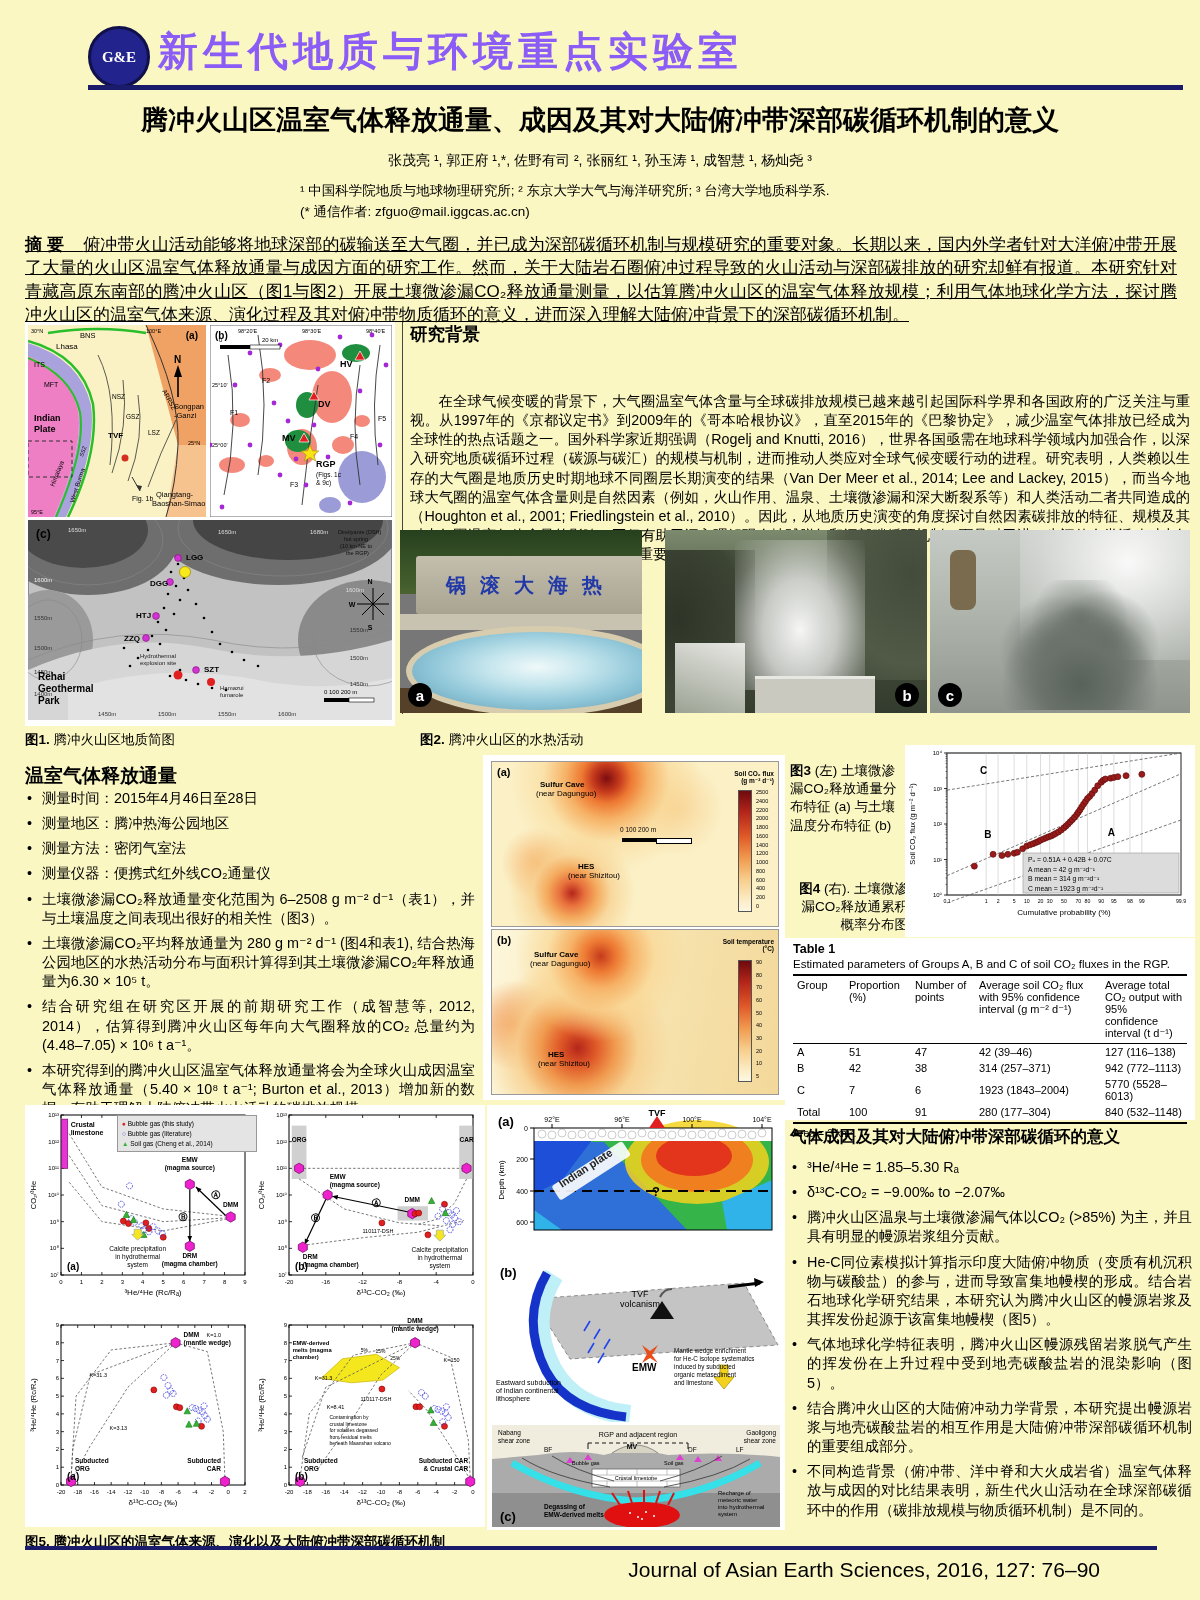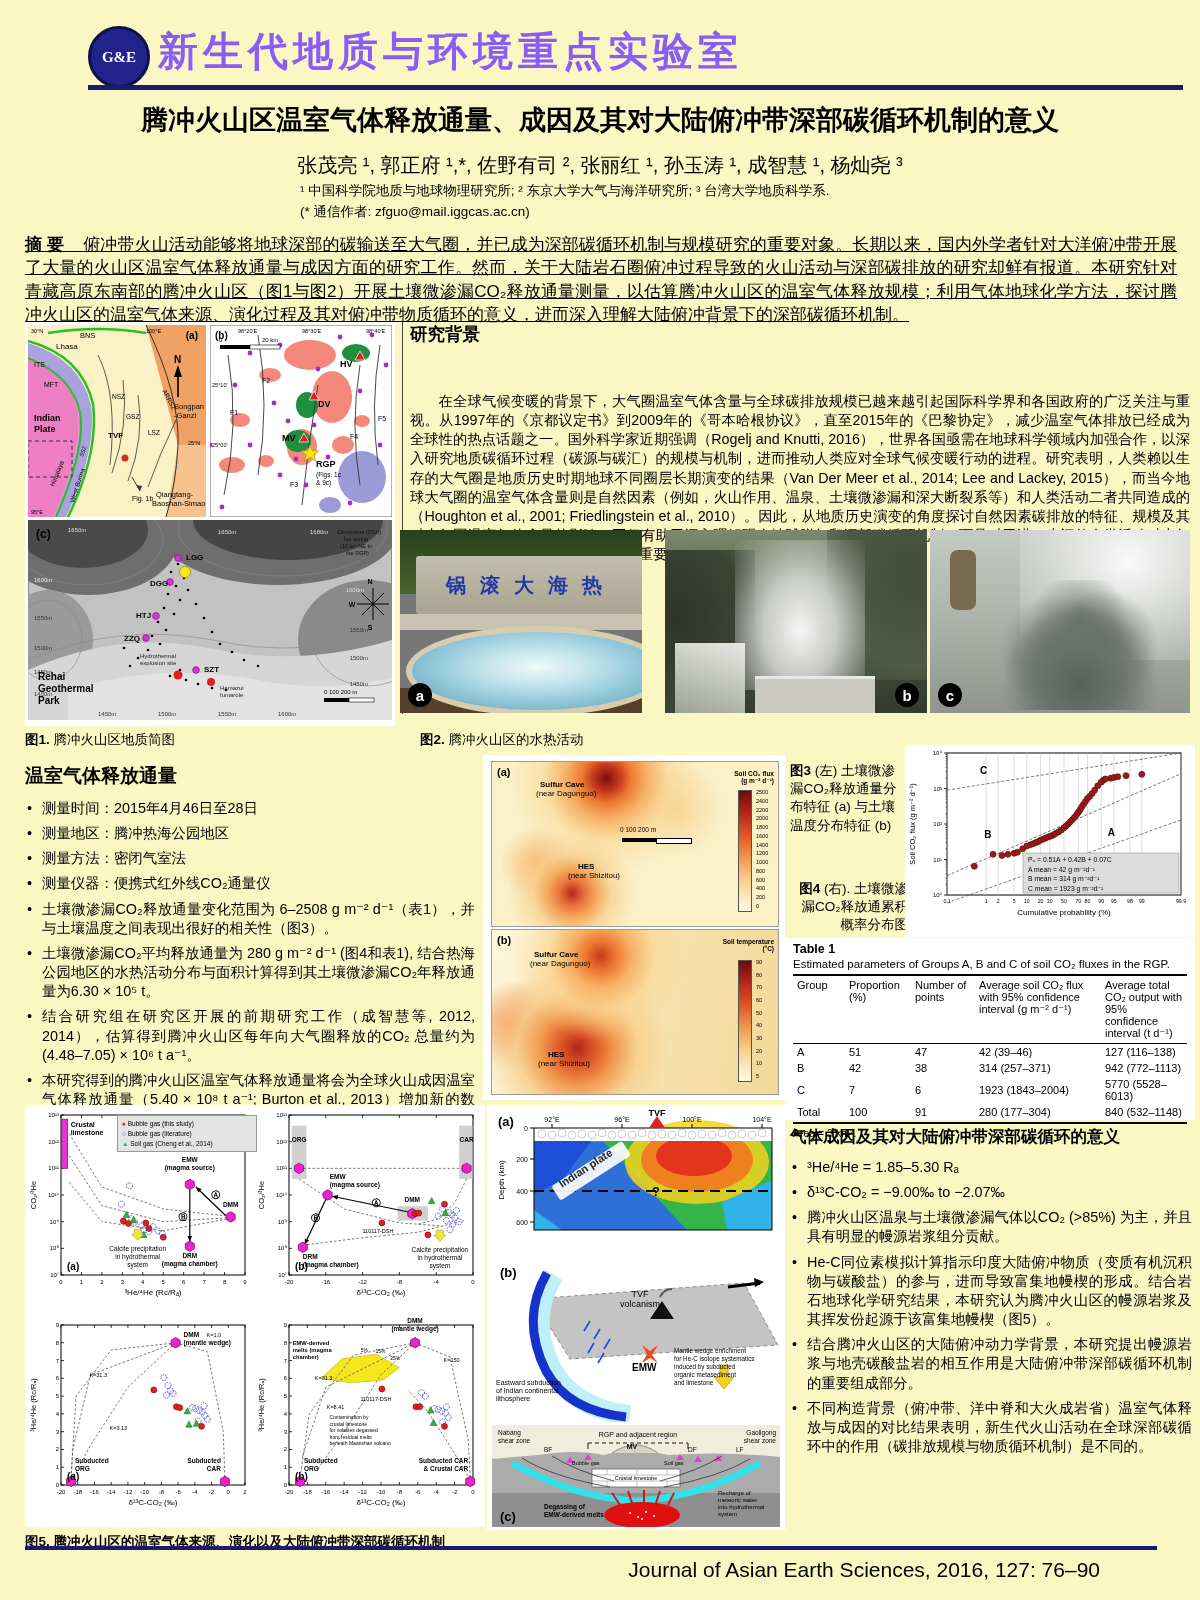--- a/index.html
+++ b/index.html
@@ -11,21 +11,21 @@
   .cap{font-size:13.5px;}
   .cap b{font-weight:bold;}
   
   .logo{width:56px;height:56px;border-radius:50%;background:#23238E;border:3px solid #10104A;
     color:#fff;display:flex;align-items:center;justify-content:center;font-weight:bold;font-size:15px;
     font-family:"Liberation Serif",serif;}
   .labname{font-size:40px;font-weight:bold;color:#8b5cf6;letter-spacing:5px;
     font-family:"Liberation Serif","DejaVu Serif",serif;}
   .rule{background:#1B1B6B;}
   .ptitle{font-size:27px;font-weight:bold;text-align:center;width:100%;}
-  .authors{font-size:20px;text-align:center;width:100%;}
+  .authors{font-size:14px;text-align:center;width:100%;}
   .affil{font-size:13.5px;}
   .abstract{font-size:17px;line-height:1.38;text-decoration:underline;}
   .h2{font-size:17.5px;font-weight:bold;}
   .para{font-size:14.3px;line-height:1.34;margin-top:48px;}
   
   .blist{font-size:14.4px;line-height:1.33;}
   .b{position:relative;padding-left:17px;margin-bottom:6px;text-align:justify;}
   .b::before{content:"•";position:absolute;left:2px;top:0;}
   
   .photo{position:absolute;top:530px;height:183px;overflow:hidden;background:#777;}
@@ -341,21 +341,21 @@
       radial-gradient(circle at 50% 30%, #777F77 0%, transparent 40%);"></div>
     <div class="plabel" style="left:8px;bottom:6px;">
         <span>c</span>
       </div>
   </div>
   <div class="abs cap" style="left:420px;top:731px;">
     <b>图2.</b><span> 腾冲火山区的水热活动</span>
   </div>
 
   <div class="abs" style="left:25px;top:763px;width:450px;">
-    <div class="h2" style="font-size:19px;margin-bottom:10px;">温室气体释放通量</div>
+    <div class="h2" style="font-size:19px;">温室气体释放通量</div>
     <div class="blist">
       <div class="b">测量时间：2015年4月46日至28日</div>
       <div class="b">测量地区：腾冲热海公园地区</div>
       <div class="b">测量方法：密闭气室法</div>
       <div class="b">测量仪器：便携式红外线CO₂通量仪</div>
       <div class="b">土壤微渗漏CO₂释放通量变化范围为 6–2508 g m⁻² d⁻¹（表1），并与土壤温度之间表现出很好的相关性（图3）。</div>
       <div class="b">土壤微渗漏CO₂平均释放通量为 280 g m⁻² d⁻¹ (图4和表1), 结合热海公园地区的水热活动分布与面积计算得到其土壤微渗漏CO₂年释放通量为6.30 × 10⁵ t。</div>
       <div class="b">结合研究组在研究区开展的前期研究工作（成智慧等, 2012, 2014），估算得到腾冲火山区每年向大气圈释放的CO₂ 总量约为 (4.48–7.05) × 10⁶ t a⁻¹。</div>
       <div class="b">本研究得到的腾冲火山区温室气体释放通量将会为全球火山成因温室气体释放通量（5.40 × 10⁸ t a⁻¹; Burton et al., 2013）增加新的数据，有助于理解大陆俯冲带火山活动的碳排放规模。</div>
     </div>
@@ -1179,20 +1179,21 @@
       </svg>
   </div>
 
   <div class="abs" style="left:790px;top:1126px;width:402px;">
     <div class="h2" style="font-size:16.5px;margin-bottom:10px;">气体成因及其对大陆俯冲带深部碳循环的意义</div>
     <div class="blist">
       <div class="b">³He/⁴He = 1.85–5.30 Rₐ</div>
       <div class="b">δ¹³C-CO₂ = −9.00‰ to −2.07‰</div>
       <div class="b">腾冲火山区温泉与土壤微渗漏气体以CO₂ (&gt;85%) 为主，并且具有明显的幔源岩浆组分贡献。</div>
       <div class="b">He-C同位素模拟计算指示印度大陆俯冲物质（变质有机沉积物与碳酸盐）的参与，进而导致富集地幔楔的形成。结合岩石地球化学研究结果，本研究认为腾冲火山区的幔源岩浆及其挥发份起源于该富集地幔楔（图5）。</div>
+      <div class="b">气体地球化学特征表明，腾冲火山区幔源残留岩浆脱气产生的挥发份在上升过程中受到地壳碳酸盐岩的混染影响（图5）。</div>
       <div class="b">结合腾冲火山区的大陆俯冲动力学背景，本研究提出幔源岩浆与地壳碳酸盐岩的相互作用是大陆俯冲带深部碳循环机制的重要组成部分。</div>
       <div class="b">不同构造背景（俯冲带、洋中脊和大火成岩省）温室气体释放与成因的对比结果表明，新生代火山活动在全球深部碳循环中的作用（碳排放规模与物质循环机制）是不同的。</div>
     </div>
   </div>
 
   <div class="abs rule" style="left:25px;top:1546px;width:1132px;height:4px;"></div>
   <div class="abs footer" style="left:0;top:1558px;width:1100px;text-align:right;">Journal of Asian Earth Sciences, 2016, 127: 76–90</div>
 
 </div>
 

